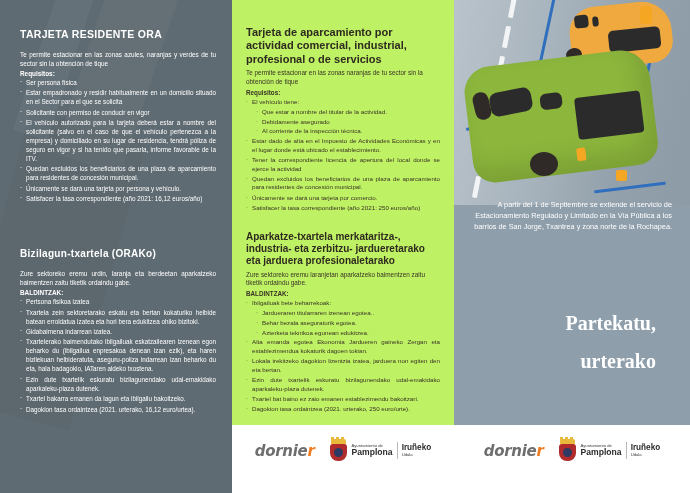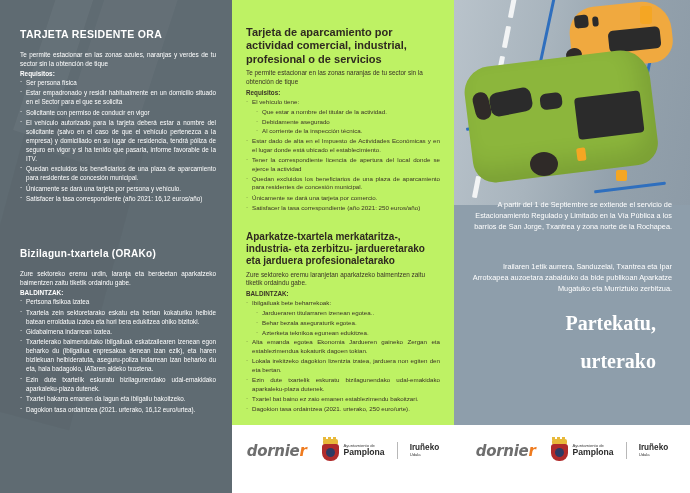--- a/index.html
+++ b/index.html
@@ -61,21 +61,21 @@
   .logos{position:absolute;top:14px;left:0;width:100%;display:flex;align-items:center;justify-content:center;gap:14px;}
   .dornier{font-family:"DejaVu Sans",sans-serif;font-style:italic;font-weight:bold;font-size:15px;color:#6e6e6e;letter-spacing:-.3px;}
   .dornier i{font-style:italic;color:#ef7b1f;}
   .crest-wrap{display:flex;align-items:center;gap:4px;}
   .crest{position:relative;width:19px;height:23px;}
   .shield{position:absolute;left:1px;top:5px;width:17px;height:17px;background:#b02b2b;border-radius:3px 3px 8px 8px;}
   .shield:after{content:"";position:absolute;left:4px;top:4px;width:9px;height:9px;background:#2d3a63;border-radius:50%;}
   .crown{position:absolute;left:2px;top:0;width:15px;height:6px;background:#e8b93a;border-radius:2px;}
   .crown:before{content:"";position:absolute;left:0;top:-2px;width:15px;height:3px;
         background:repeating-linear-gradient(90deg,#e8b93a 0 3px,transparent 3px 5px);}
-  .ayto{display:flex;align-items:center;gap:12px;}
+  .ayto{display:flex;align-items:center;gap:4px;}
   .ayto-es{line-height:1.05;}
   .ayto-es .small{font-size:4.2px;color:#3b3b3b;display:block;}
   .ayto-es .big{font-size:8.6px;font-weight:bold;color:#2b2b2b;display:block;}
   .vr{width:1px;height:17px;background:#b8b8b8;}
   .ayto-eu{line-height:1.05;}
   .ayto-eu .big{font-size:8.2px;font-weight:bold;color:#2b2b2b;display:block;}
   .ayto-eu .small{font-size:4.2px;color:#3b3b3b;display:block;}
 </style>
 </head>
 <body>
@@ -221,23 +221,20 @@
       <div class="wheel" style="left:20px;top:92px;width:16px;height:28px;transform:rotate(-14deg);border-radius:8px;"></div>
       <div class="wheel" style="left:76px;top:152px;width:28px;height:24px;"></div>
       <div class="blinker" style="left:162px;top:170px;width:11px;height:11px;"></div>
       <div class="blinker" style="left:186px;top:6px;width:12px;height:18px;border-radius:3px;"></div>
     </div>
 
     <div class="rtxt" style="top:200px;">
       <p class="r-para">A partir del 1 de Septiembre se extiende el servicio de Estacionamiento Regulado y Limitado en la Vía Pública a los barrios de San Jorge, Txantrea y zona norte de la Rochapea.</p>
     </div>
 
-    <div class="rtxt" style="top:262px;">
-      <p class="r-para">Irailaren 1etik aurrera, Sanduzelai, Txantrea eta Ipar Arrotxapea auzoetara zabalduko da bide publikoan Aparkatze Mugatuko eta Murriztuko zerbitzua.</p>
-    </div>
 
     <div class="rtxt" style="top:310px;">
       <p class="big-eu" style="margin-top:3px;">Partekatu,</p>
       <p class="big-eu">urterako</p>
     </div>
 
     <div class="footer">
       <div class="logos">
         <div class="dornier"><span>dornie</span><i>r</i></div>
         <div class="crest-wrap">

